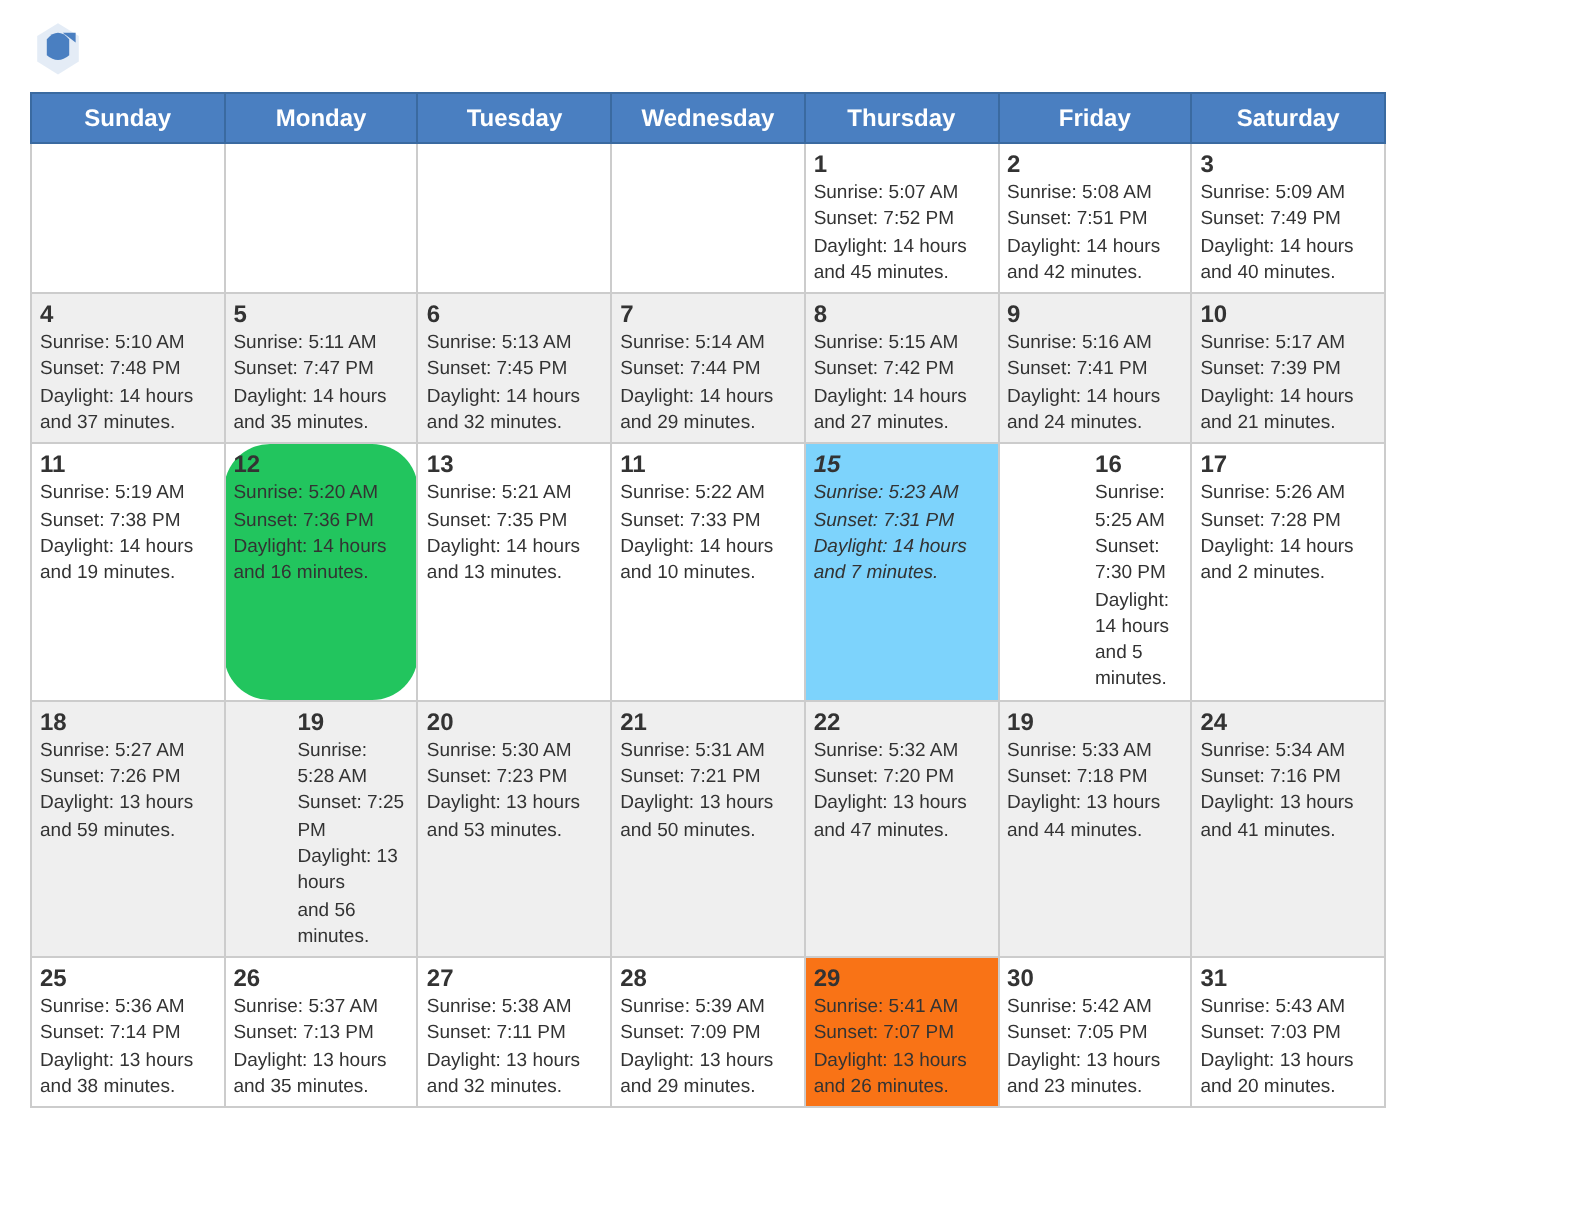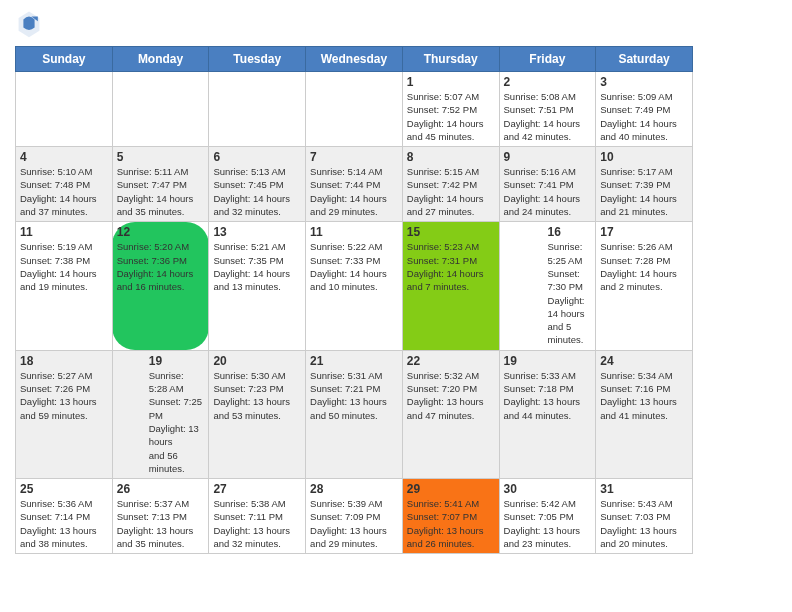--- a/index.html
+++ b/index.html
@@ -145,21 +145,21 @@
             <div class="day-info">Sunrise: 5:20 AM<br>Sunset: 7:36 PM<br>Daylight: 14 hours<br>and 16 minutes.</div>
           </td>
           <td style="background: rgb(255, 255, 255);">
             <span class="day-num">13</span>
             <div class="day-info">Sunrise: 5:21 AM<br>Sunset: 7:35 PM<br>Daylight: 14 hours<br>and 13 minutes.</div>
           </td>
           <td style="background: rgb(255, 255, 255);">
             <span class="day-num">11</span>
             <div class="day-info">Sunrise: 5:22 AM<br>Sunset: 7:33 PM<br>Daylight: 14 hours<br>and 10 minutes.</div>
           </td>
-          <td style="background: #84cc16;">
+          <td style="background: #7dd3fc; font-style: italic;">
             <span class="day-num">15</span>
             <div class="day-info">Sunrise: 5:23 AM<br>Sunset: 7:31 PM<br>Daylight: 14 hours<br>and 7 minutes.</div>
           </td>
           <td style="background: rgb(255, 255, 255); padding-left: 48px;">
             <span class="day-num">16</span>
             <div class="day-info">Sunrise: 5:25 AM<br>Sunset: 7:30 PM<br>Daylight: 14 hours<br>and 5 minutes.</div>
           </td>
           <td style="background: rgb(255, 255, 255);">
             <span class="day-num">17</span>
             <div class="day-info">Sunrise: 5:26 AM<br>Sunset: 7:28 PM<br>Daylight: 14 hours<br>and 2 minutes.</div>

